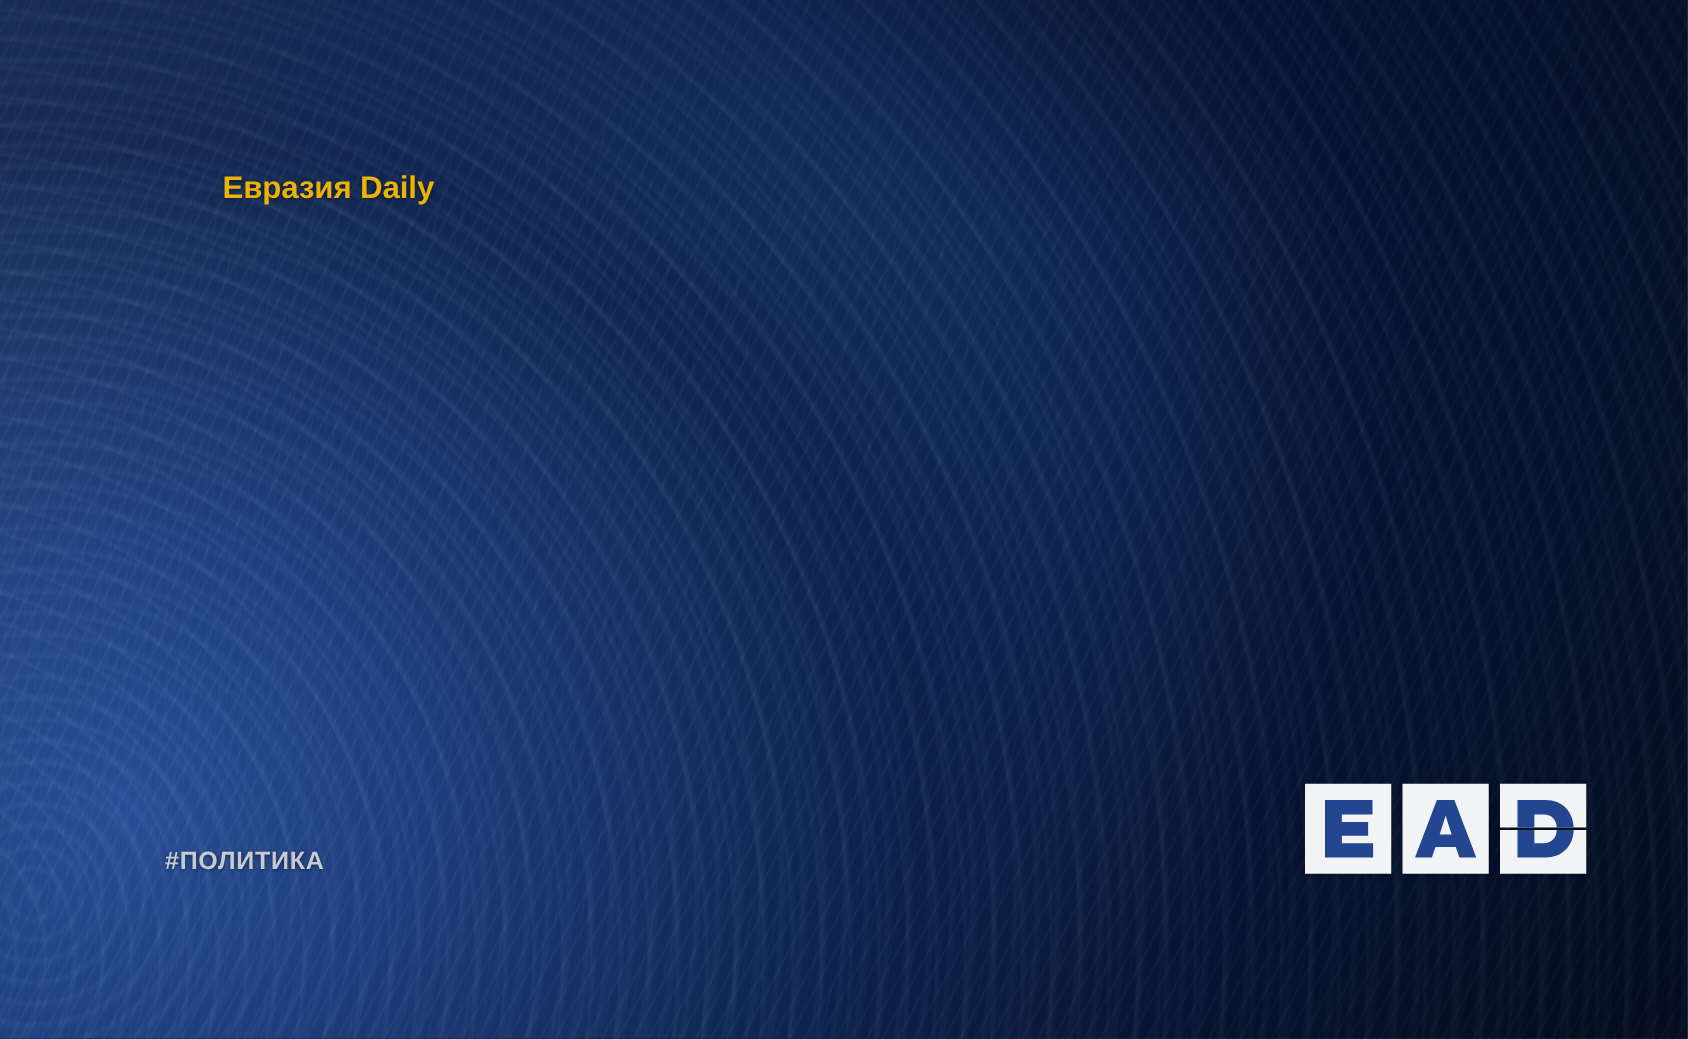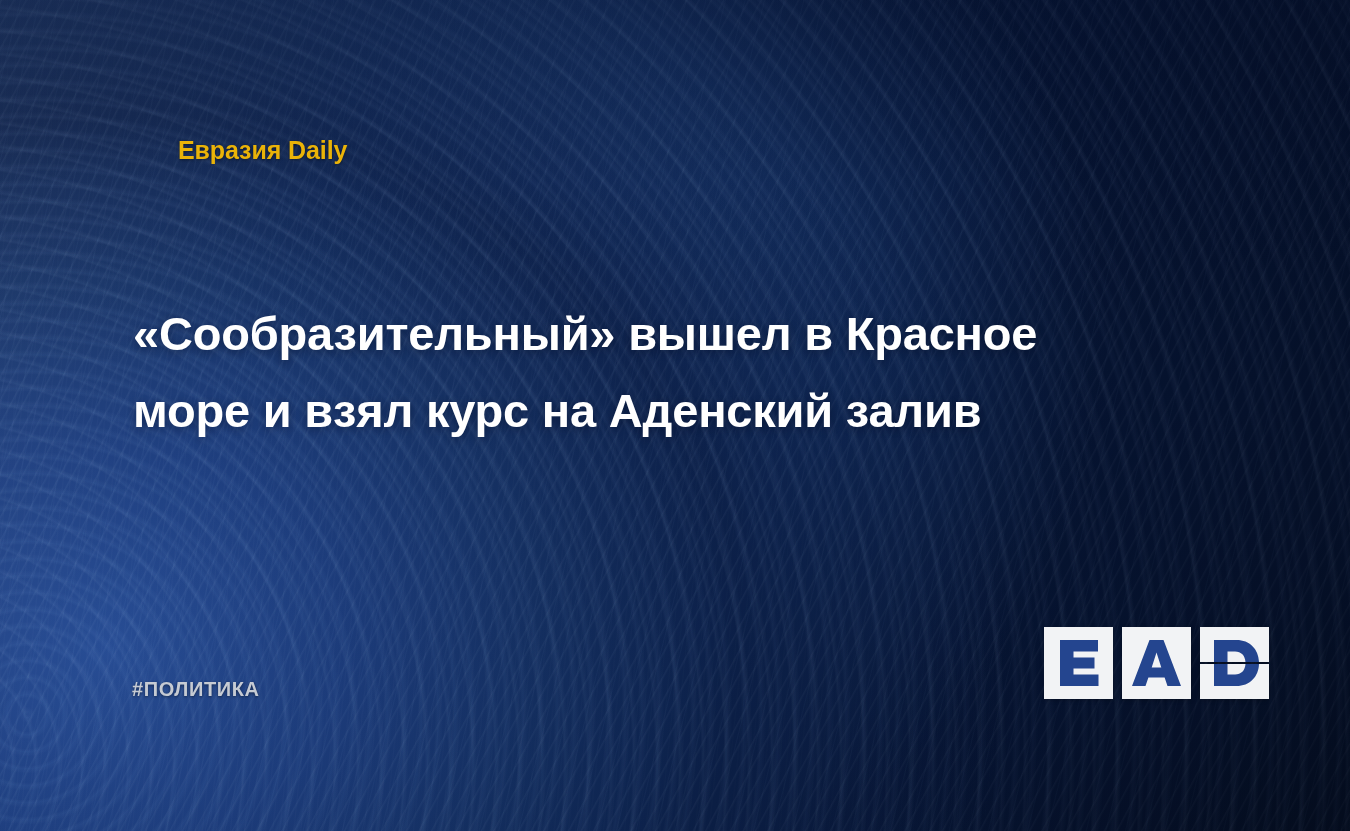--- a/index.html
+++ b/index.html
@@ -191,24 +191,20 @@
   <div class="bg-layer" id="bg-arcs2"></div>
   <div class="bg-layer" id="bg-streaks"></div>
   <div class="bg-layer" id="bg-streaks-fine"></div>
   <div class="bg-layer" id="bg-vignette"></div>
   <div class="bg-layer" id="bg-darken-top"></div>
 
   <div id="content">
 
     <div id="brand">Евразия Daily</div>
 
-    <h1 id="headline">
-      <span class="hl-line">«Сообразительный» вышел в Красное</span>
-      <span class="hl-line">море и взял курс на Аденский залив</span>
-    </h1>
 
     <div id="tag">#ПОЛИТИКА</div>
 
     <div id="logo">
 
       <div class="logo-tile">
         <svg width="69" height="72" viewBox="0 0 69 72">
           <path class="logo-glyph" d="M16 13 H54 V24.5 H29.5 V30.5 H50.5 V41.5 H29.5 V47.5 H54.5 V59 H16 Z"></path>
         </svg>
       </div>

